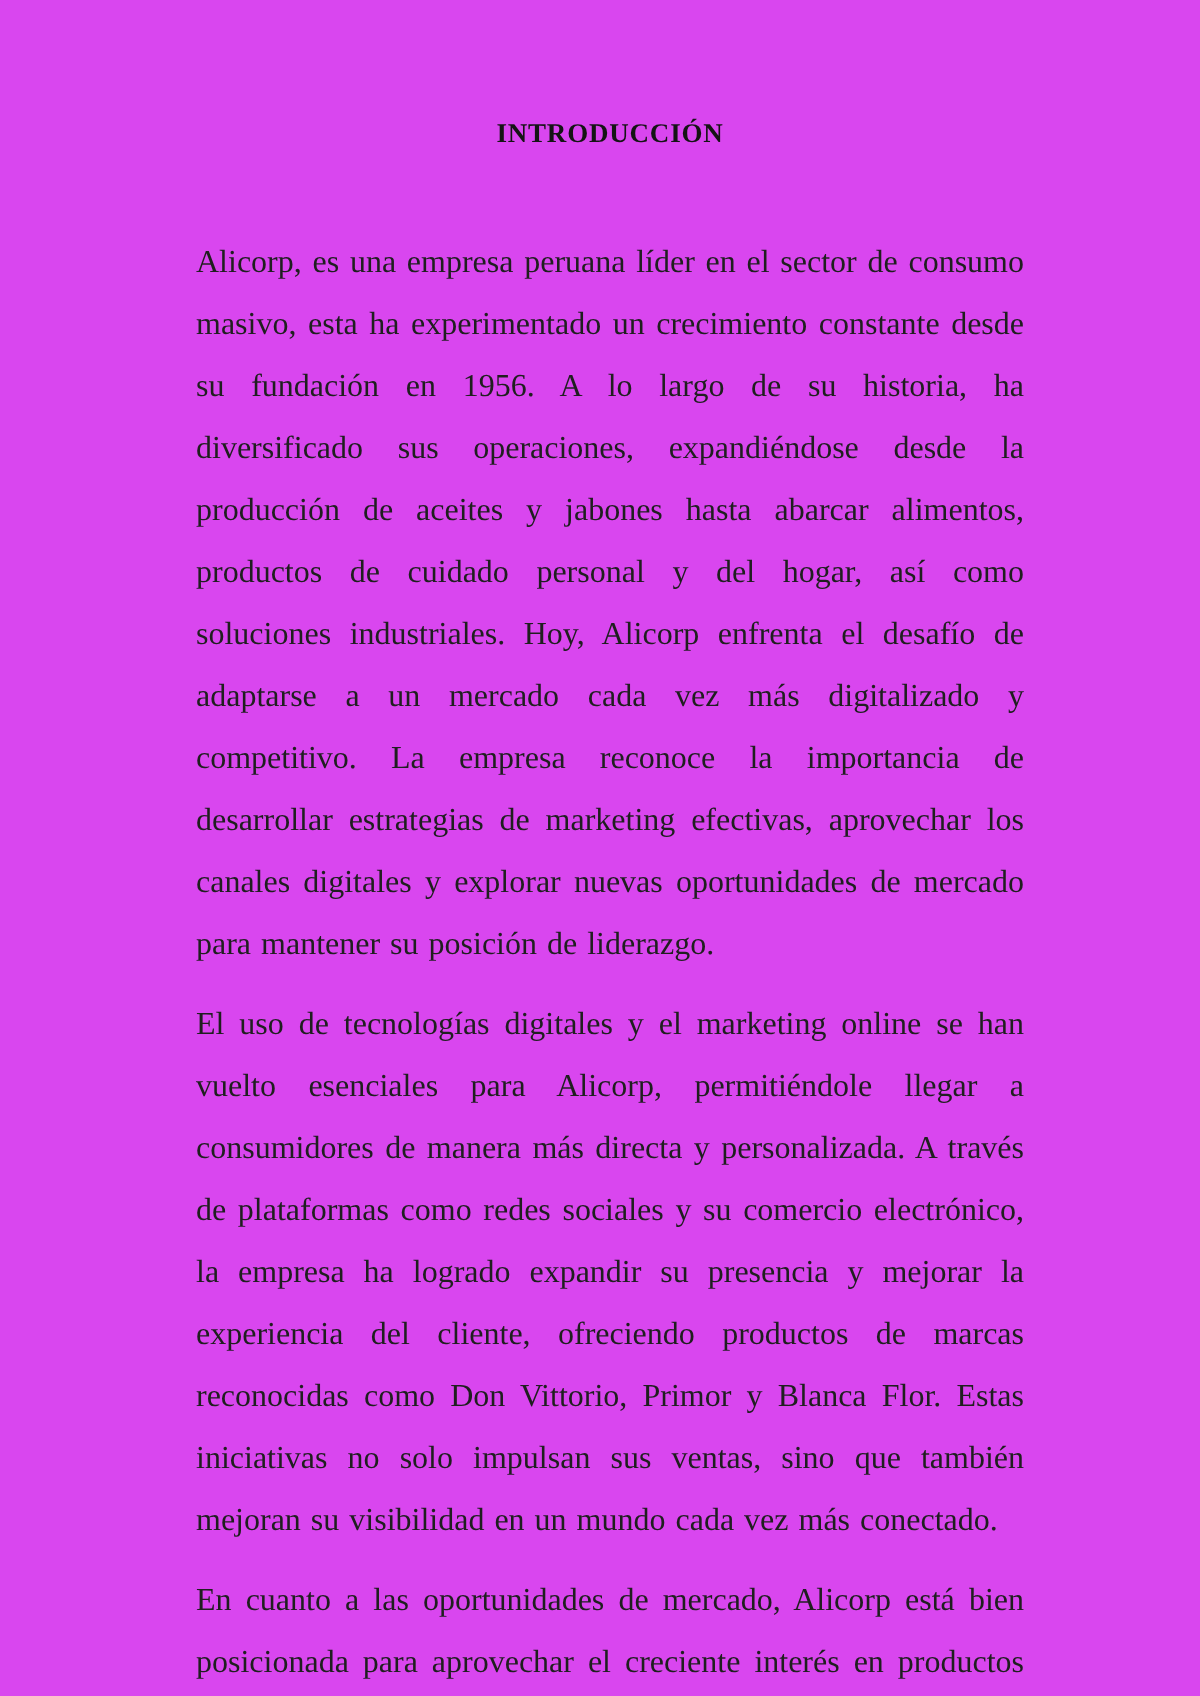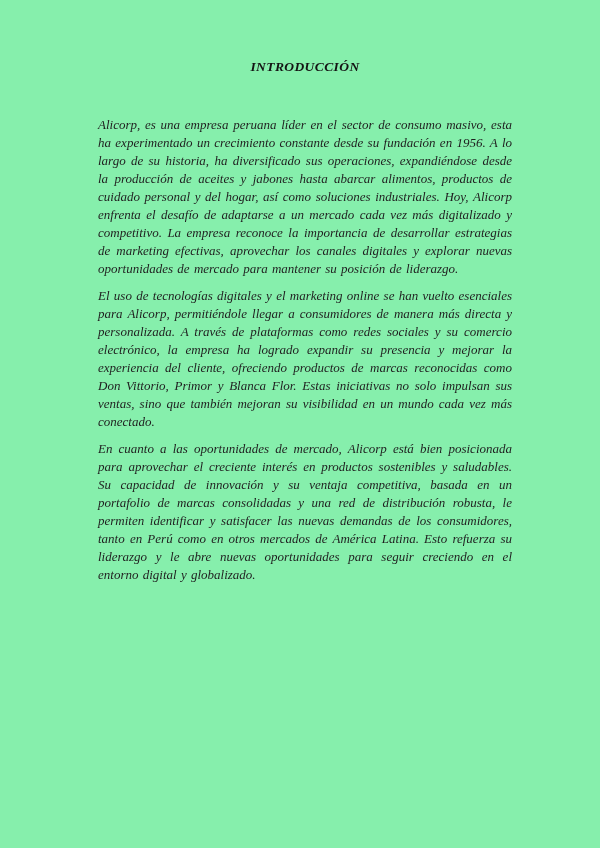--- a/index.html
+++ b/index.html
@@ -4,44 +4,43 @@
 <style>
   html, body {
     margin: 0;
     padding: 0;
     background: #ffffff;
   }
   .page {
     position: relative;
     width: 600px;
     height: 848px;
-    background: #86efac;
+    background: #d946ef;
     overflow: hidden;
     font-family: "Liberation Serif", "DejaVu Serif", serif;
     color: #1f1f1f;
-    font-style: italic;
   }
   .content {
     position: absolute;
     left: 98px;
     top: 58px;
     width: 414px;
   }
   .doc-title {
     font-size: 13.5px;
     line-height: 18px;
     font-weight: bold;
     text-align: center;
     letter-spacing: 0.4px;
     color: #141414;
     margin: 0 0 40px 0;
   }
   .para {
-    font-size: 13px;
-    line-height: 18px;
+    font-size: 16px;
+    line-height: 31px;
     text-align: justify;
     text-justify: inter-word;
     margin: 0 0 9px 0;
     word-spacing: 1px;
     color: #1f1f1f;
   }
 </style>
 </head>
 <body>
 

